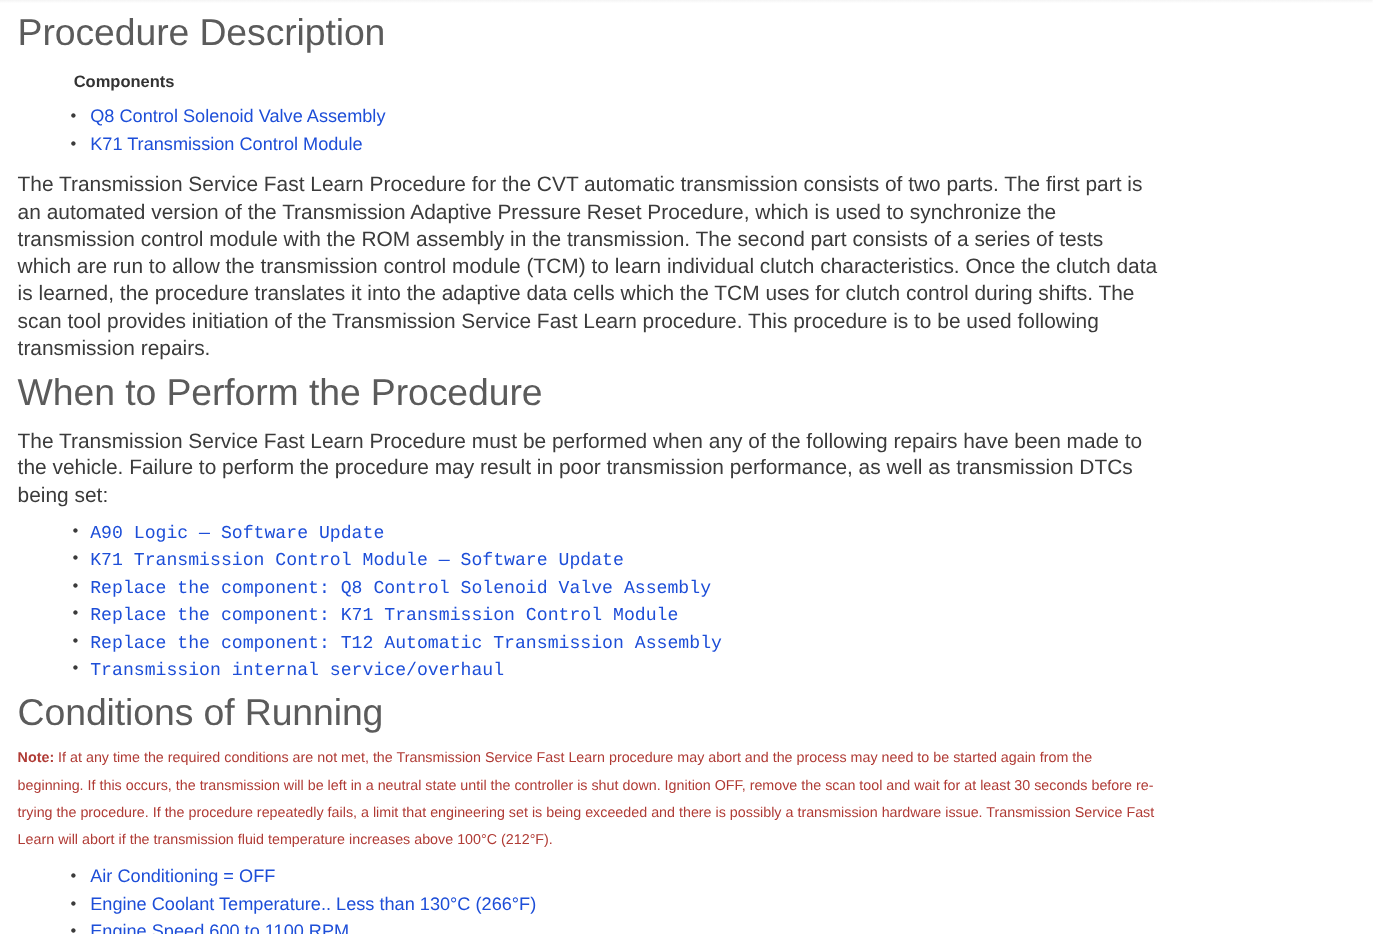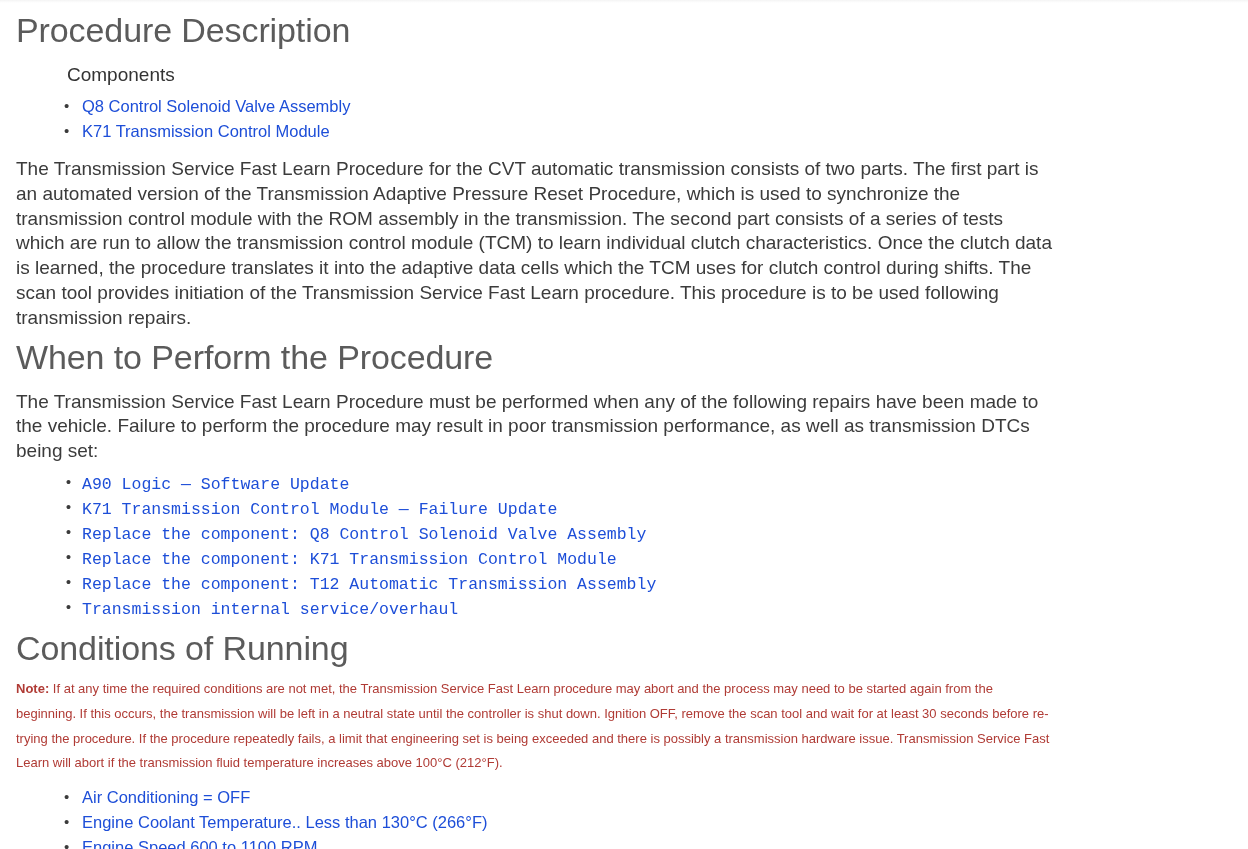--- a/index.html
+++ b/index.html
@@ -34,22 +34,22 @@
     margin: 0;
     letter-spacing: -0.1px;
     font-stretch: condensed;
     transform-origin: left center;
   }
   #heading-procedure-description { padding-top: 7px; }
   #heading-when-to-perform { padding-top: 6px; }
   #heading-conditions { padding-top: 6px; }
 
   .subhead {
-    font-weight: 400;
-    font-size: 19px;
+    font-weight: 700;
+    font-size: 15px;
     line-height: 20px;
     color: #333333;
     margin: 15px 0 0 51px;
   }
   p.body-text {
     font-size: 19px;
     line-height: 24.8px;
     color: #3b3b3b;
     margin: 13px 0 0 0;
     max-width: 1216px;
@@ -109,21 +109,21 @@
     <p class="body-text">The Transmission Service Fast Learn Procedure for the CVT automatic transmission consists of two parts. The first part is an automated version of the Transmission Adaptive Pressure Reset Procedure, which is used to synchronize the transmission control module with the ROM assembly in the transmission. The second part consists of a series of tests which are run to allow the transmission control module (TCM) to learn individual clutch characteristics. Once the clutch data is learned, the procedure translates it into the adaptive data cells which the TCM uses for clutch control during shifts. The scan tool provides initiation of the Transmission Service Fast Learn procedure. This procedure is to be used following transmission repairs.</p>
   </section>
 
   <section>
     <h1 class="section-heading" id="heading-when-to-perform">When to Perform the Procedure</h1>
 
     <p class="body-text">The Transmission Service Fast Learn Procedure must be performed when any of the following repairs have been made to the vehicle. Failure to perform the procedure may result in poor transmission performance, as well as transmission DTCs being set:</p>
 
     <ul class="bullet-list" id="when-list">
       <li>A90 Logic — Software Update</li>
-      <li>K71 Transmission Control Module — Failure Update</li>
+      <li>K71 Transmission Control Module — Software Update</li>
       <li>Replace the component: Q8 Control Solenoid Valve Assembly</li>
       <li>Replace the component: K71 Transmission Control Module</li>
       <li>Replace the component: T12 Automatic Transmission Assembly</li>
       <li>Transmission internal service/overhaul</li>
     </ul>
   </section>
 
   <section>
     <h1 class="section-heading" id="heading-conditions">Conditions of Running</h1>
 

